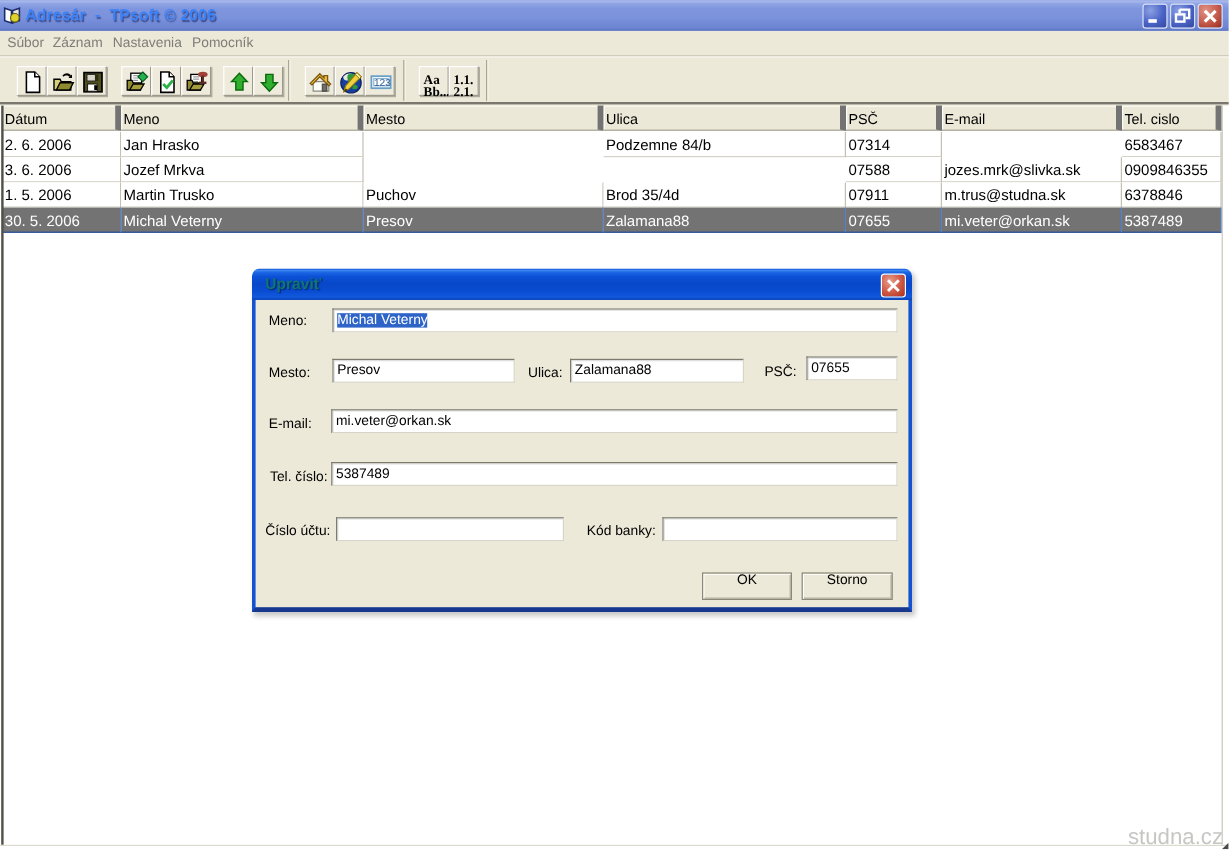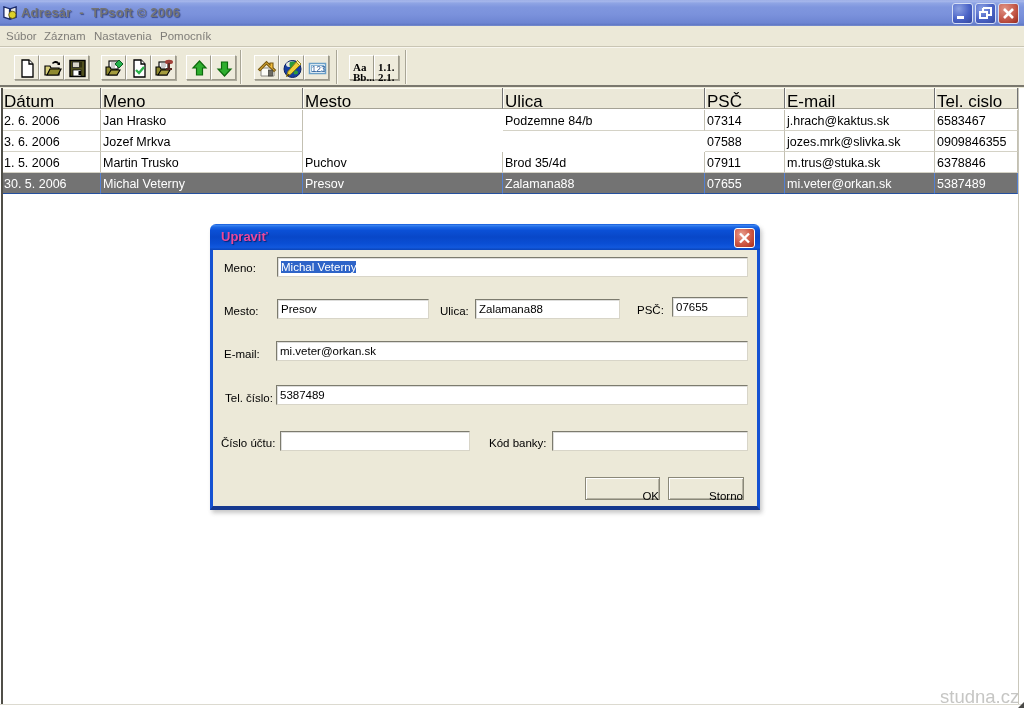--- a/index.html
+++ b/index.html
@@ -1,51 +1,51 @@
 <!DOCTYPE html>
 <html><head><meta charset="utf-8"><style>
 *{margin:0;padding:0;box-sizing:border-box}
 html,body{width:1024px;height:708px;overflow:hidden}
 body{position:relative;font-family:"Liberation Sans",sans-serif;background:#fff}
 .abs{position:absolute}
 #titlebar{left:0;top:0;width:1024px;height:26px;
  background:linear-gradient(180deg,#98abe4 0%,#a9b9ec 4%,#8fa4e4 12%,#7f96de 28%,#7b92dc 55%,#6d85d2 88%,#5f77c4 96%,#8296cf 100%);}
-#titletext{left:21px;top:5px;color:#737373;font-weight:bold;font-size:13px;letter-spacing:.2px;text-shadow:1px 1px 1px rgba(10,20,80,.55)}
+#titletext{left:21px;top:5px;color:#3b82f6;font-weight:bold;font-size:13px;letter-spacing:.2px;text-shadow:1px 1px 1px rgba(10,20,80,.55)}
 .capbtn{top:3px;width:21px;height:21px;border-radius:3px;border:1px solid #d6dff5}
 #btnmin,#btnmax{background:radial-gradient(circle at 30% 25%,#8ba0e2 0%,#4a63c6 55%,#33479e 100%)}
 #btnmin{left:952px}
 #btnmax{left:975px}
 #btnclose{left:998px;background:radial-gradient(circle at 30% 25%,#e09284 0%,#c4594a 55%,#96291c 100%)}
 #menubar{left:0;top:26px;width:1024px;height:62px;background:#ece9d8}
 .menuitem{top:30px;color:#7f7d78;font-size:11.5px}
 #toolsep1{left:0;top:46px;width:1024px;height:1px;background:#c9c5b4}
 #toolsep2{left:0;top:47px;width:1024px;height:1px;background:#f8f6ee}
 #toolbot{left:0;top:85px;width:1024px;height:2px;background:#7a786e}
 .vsep{top:50px;height:34px;width:2px;border-left:1px solid #a9a696;border-right:1px solid #fbf9f1}
 .tbtn{top:55px;width:25px;height:25px;background:#eeebdc;border-top:1px solid #fff;border-left:1px solid #fff;border-right:1px solid #9d9a8b;border-bottom:1px solid #9d9a8b;box-shadow:1px 1px 0 rgba(120,118,108,.55)}
 .tbtn svg{position:absolute;left:2px;top:2px}
 .txticon{font-family:"Liberation Serif",serif;font-weight:bold;font-size:11px;line-height:10px;color:#000;padding-top:6px;padding-left:3px}
-.hcell{top:88px;height:21px;background:#ebe8d8;border-right:1px solid #737373;border-bottom:1px solid #a5a295;box-shadow:inset 1px 1px 0 #fdfcf5;color:#000;font-size:17px;padding:4px 0 0 2px}
+.hcell{top:88px;height:21px;background:#ebe8d8;border-right:5px solid #737373;border-bottom:1px solid #a5a295;box-shadow:inset 1px 1px 0 #fdfcf5;color:#000;font-size:12px;padding:4px 0 0 2px}
 .cell{position:absolute;height:21px;color:#000;font-size:12.5px;padding:4px 0 0 2px;border-right:1px solid #c3c0b2;border-bottom:1px solid #d4d2c6;background:#fff;white-space:nowrap;overflow:hidden}
 .rowsel .cell{background:#737373;color:#fff;border-right-color:#5480d2;border-bottom-color:#24509f}
 .rw{position:absolute;left:2px;width:1016px;height:38px}
 #tleft{left:1px;top:88px;width:2px;height:616px;background:#504f48}
 #tright{left:1018px;top:88px;width:1px;height:616px;background:#c9c7bb}
 #bottline{left:0;top:704px;width:1024px;height:1px;background:#dcdad0}
 #watermark{left:940px;top:686px;color:#c6c6c4;font-size:18.5px}
 #dlg{left:210px;top:224px;width:550px;height:286px;border-radius:6px 6px 0 0;box-shadow:2px 3px 4px rgba(70,70,70,.3)}
 #dlgtitle{position:absolute;left:0;top:0;width:550px;height:26px;border-radius:6px 6px 0 0;
  background:linear-gradient(180deg,#0f54d7 0%,#3b84f0 5%,#1b66e4 12%,#0b50d6 25%,#0847c8 50%,#0a4ed4 75%,#1158dd 90%,#0b44b8 100%)}
-#dlgtitletext{position:absolute;left:11px;top:5px;color:#ec4899;font-weight:bold;font-size:13px;text-shadow:1px 1px 1px rgba(0,10,60,.6)}
+#dlgtitletext{position:absolute;left:11px;top:5px;color:#0f766e;font-weight:bold;font-size:13px;text-shadow:1px 1px 1px rgba(0,10,60,.6)}
 #dlgbody{position:absolute;left:0;top:26px;width:550px;height:260px;background:#ece9d8;border-left:3px solid #1552d2;border-right:3px solid #1552d2;border-bottom:4px solid #16398f}
 #dlgclose{position:absolute;left:524px;top:4px;width:21px;height:20px;border-radius:3px;border:1px solid #fff;
  background:radial-gradient(circle at 35% 30%,#e8a090 0%,#d4624e 45%,#ac2c18 100%)}
 .dlbl{position:absolute;color:#000;font-size:11.5px;white-space:nowrap}
 .dinput{position:absolute;background:#fff;border-top:1px solid #7c7b6e;border-left:1px solid #7c7b6e;border-bottom:1px solid #d8d5c8;border-right:1px solid #d8d5c8;box-shadow:inset 1px 1px 0 rgba(120,120,110,.25);font-size:11.5px;color:#000;padding:3px 0 0 3px;white-space:nowrap}
-.dbtn{position:absolute;background:#ece9d8;border:1px solid #8a8878;box-shadow:inset 1px 1px 0 #fff,inset -1px -1px 0 #b5b2a3;color:#000;font-size:11.5px;text-align:right;padding-top:12px}
+.dbtn{position:absolute;background:#ece9d8;border:1px solid #8a8878;box-shadow:inset 1px 1px 0 #fff,inset -1px -1px 0 #b5b2a3;color:#000;font-size:11.5px;text-align:center;padding-top:0}
 .selspan{background:#2e64c8;color:#fff}
 </style></head><body>
 
 <div class="abs" id="titlebar"></div>
 <svg class="abs" style="left:2px;top:4px" width="17" height="17" viewBox="0 0 18 18">
  <path d="M2 3 L8 5 L8 16 L2 14 Z" fill="#fdfdfd" stroke="#1a2a6a" stroke-width="1.4"></path>
  <path d="M15 3 L9 5 L9 16 L15 14 Z" fill="#e8e4da" stroke="#1a2a6a" stroke-width="1.4"></path>
  <circle cx="11" cy="11.5" r="3.8" fill="#ddd22a" stroke="#6a6014" stroke-width="1"></circle>
 </svg>
 <div class="abs" id="titletext">Adresár&nbsp;&nbsp;-&nbsp;&nbsp;TPsoft © 2006</div>
@@ -172,37 +172,36 @@
 <div class="abs hcell" style="left:503px;width:202px">Ulica</div>
 <div class="abs hcell" style="left:705px;width:80px">PSČ</div>
 <div class="abs hcell" style="left:785px;width:150px">E-mail</div>
 <div class="abs hcell" style="left:935px;width:83px">Tel. cislo</div>
 
 <div class="rw" style="top:110px">
  <div class="cell" style="left:0;width:99px">2. 6. 2006</div>
  <div class="cell" style="left:99px;width:202px">Jan Hrasko</div>
  <div class="cell" style="left:501px;width:202px">Podzemne 84/b</div>
  <div class="cell" style="left:703px;width:80px">07314</div>
- <div class="cell" style="left:783px;width:150px">j.hrach@kaktus.sk</div>
  <div class="cell" style="left:933px;width:83px">6583467</div>
 </div>
 <div class="rw" style="top:131px">
  <div class="cell" style="left:0;width:99px">3. 6. 2006</div>
  <div class="cell" style="left:99px;width:202px">Jozef Mrkva</div>
  <div class="cell" style="left:703px;width:80px">07588</div>
  <div class="cell" style="left:783px;width:150px">jozes.mrk@slivka.sk</div>
  <div class="cell" style="left:933px;width:83px">0909846355</div>
 </div>
 <div class="rw" style="top:152px">
  <div class="cell" style="left:0;width:99px">1. 5. 2006</div>
  <div class="cell" style="left:99px;width:202px">Martin Trusko</div>
  <div class="cell" style="left:301px;width:200px">Puchov</div>
  <div class="cell" style="left:501px;width:202px">Brod 35/4d</div>
  <div class="cell" style="left:703px;width:80px">07911</div>
- <div class="cell" style="left:783px;width:150px">m.trus@stuka.sk</div>
+ <div class="cell" style="left:783px;width:150px">m.trus@studna.sk</div>
  <div class="cell" style="left:933px;width:83px">6378846</div>
 </div>
 <div class="rw rowsel" style="top:173px">
  <div class="cell" style="left:0;width:99px">30. 5. 2006</div>
  <div class="cell" style="left:99px;width:202px">Michal Veterny</div>
  <div class="cell" style="left:301px;width:200px">Presov</div>
  <div class="cell" style="left:501px;width:202px">Zalamana88</div>
  <div class="cell" style="left:703px;width:80px">07655</div>
  <div class="cell" style="left:783px;width:150px">mi.veter@orkan.sk</div>
  <div class="cell" style="left:933px;width:83px">5387489</div>

